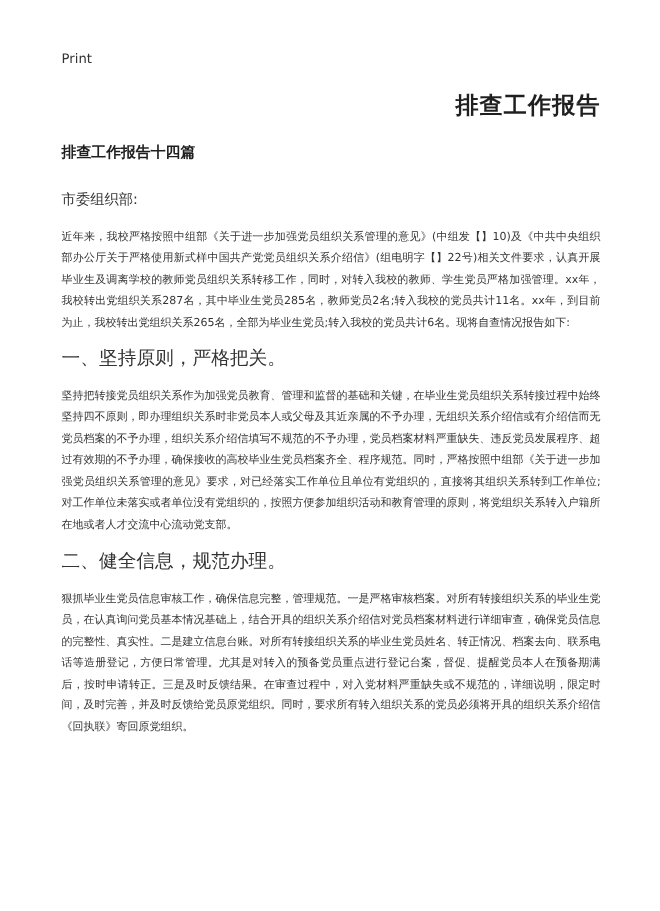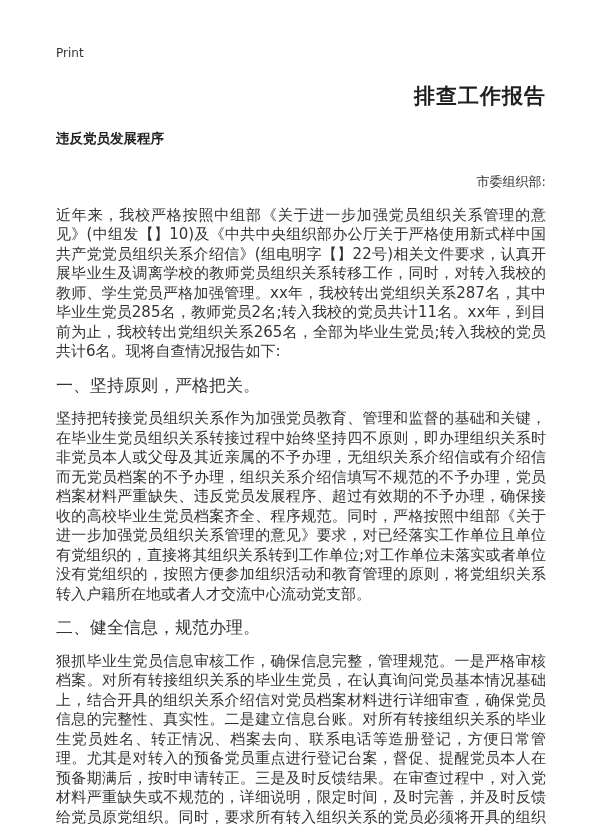--- a/index.html
+++ b/index.html
@@ -43,50 +43,49 @@
     color: #1f1f1f;
     margin: 0 0 24px 0;
   }
   .part-heading {
     font-size: 13.5px;
     font-weight: bold;
     color: #1f1f1f;
     margin: 0 0 22px 0;
   }
   .body-para {
-    font-size: 15px;
+    font-size: 10px;
     line-height: 19.5px;
     margin: 0 0 14px 0;
     text-align: justify;
     color: #333333;
   }
   .section-heading {
     font-size: 17px;
     line-height: 19.5px;
     margin: 0 0 14px 0;
     color: #333333;
   }
   .salutation {
     font-size: 13px;
     line-height: 19.5px;
     margin: 0 0 14px 0;
     color: #333333;
-    text-align: right;
   }
 </style>
 </head>
 <body>
 
 <div class="page">
 
   <div class="print-link">Print</div>
 
   <h1 class="doc-title">排查工作报告</h1>
 
-  <h2 class="doc-subtitle">违反党员发展程序</h2>
+  <h2 class="doc-subtitle">排查工作报告十四篇</h2>
 
 
   <p class="salutation">市委组织部:</p>
 
   <p class="body-para">近年来，我校严格按照中组部《关于进一步加强党员组织关系管理的意见》(中组发【】10)及《中共中央组织部办公厅关于严格使用新式样中国共产党党员组织关系介绍信》(组电明字【】22号)相关文件要求，认真开展毕业生及调离学校的教师党员组织关系转移工作，同时，对转入我校的教师、学生党员严格加强管理。xx年，我校转出党组织关系287名，其中毕业生党员285名，教师党员2名;转入我校的党员共计11名。xx年，到目前为止，我校转出党组织关系265名，全部为毕业生党员;转入我校的党员共计6名。现将自查情况报告如下:</p>
 
   <p class="section-heading">一、坚持原则，严格把关。</p>
 
   <p class="body-para">坚持把转接党员组织关系作为加强党员教育、管理和监督的基础和关键，在毕业生党员组织关系转接过程中始终坚持四不原则，即办理组织关系时非党员本人或父母及其近亲属的不予办理，无组织关系介绍信或有介绍信而无党员档案的不予办理，组织关系介绍信填写不规范的不予办理，党员档案材料严重缺失、违反党员发展程序、超过有效期的不予办理，确保接收的高校毕业生党员档案齐全、程序规范。同时，严格按照中组部《关于进一步加强党员组织关系管理的意见》要求，对已经落实工作单位且单位有党组织的，直接将其组织关系转到工作单位;对工作单位未落实或者单位没有党组织的，按照方便参加组织活动和教育管理的原则，将党组织关系转入户籍所在地或者人才交流中心流动党支部。</p>
 

